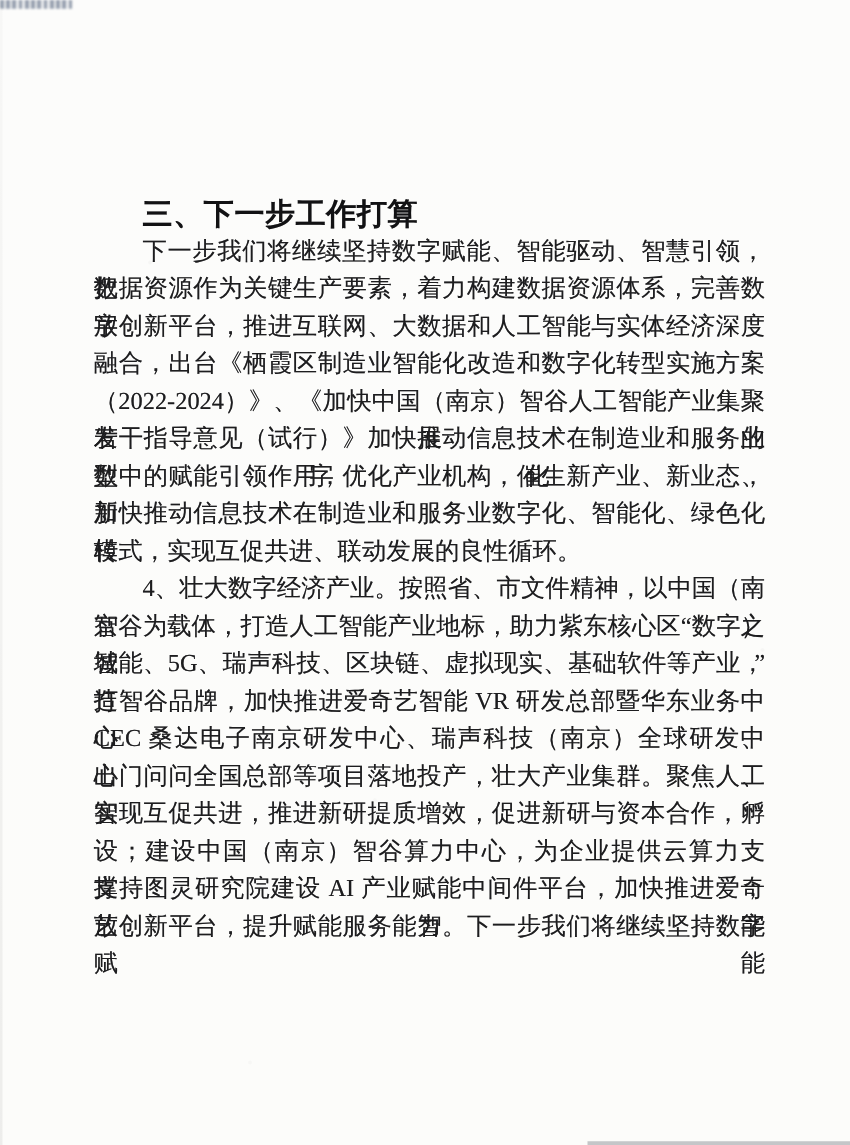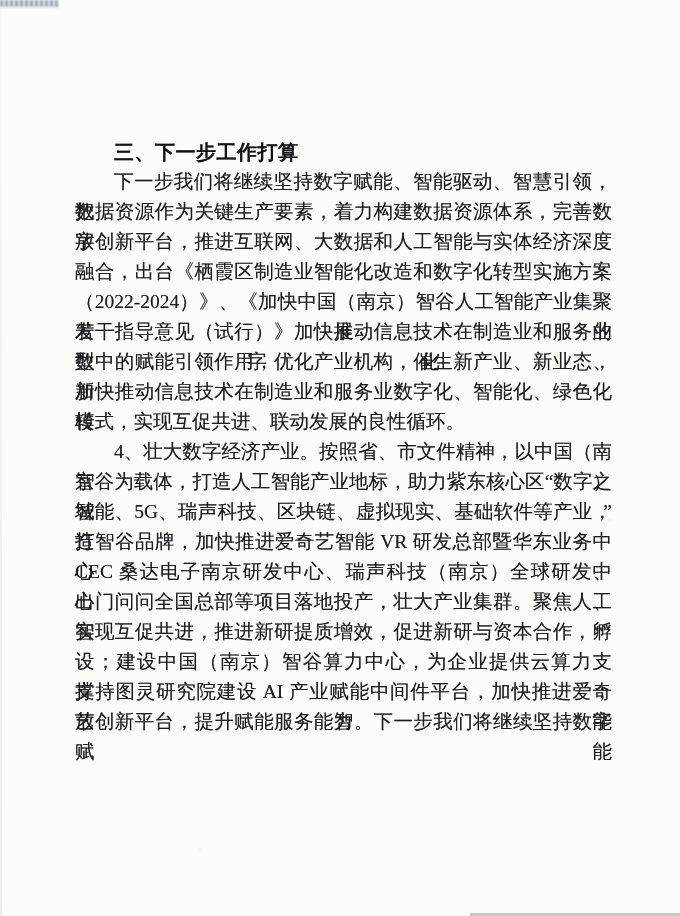--- a/index.html
+++ b/index.html
@@ -64,23 +64,24 @@
   .line.justify {
     text-align: justify;
     text-align-last: justify;
   }
   .line.indent {
     text-indent: 39px;
   }
   .line.heading {
     font-family: "Liberation Sans", "DejaVu Sans", sans-serif;
     font-weight: 700;
-    font-size: 20px;
+    font-size: 24px;
     color: #121214;
     letter-spacing: 0.5px;
+    margin-top: 20px;
   }
 </style>
 </head>
 <body>
 
 <div class="page"></div>
 
 <div class="left-edge"></div>
 
 <div class="corner-smudge"></div>

